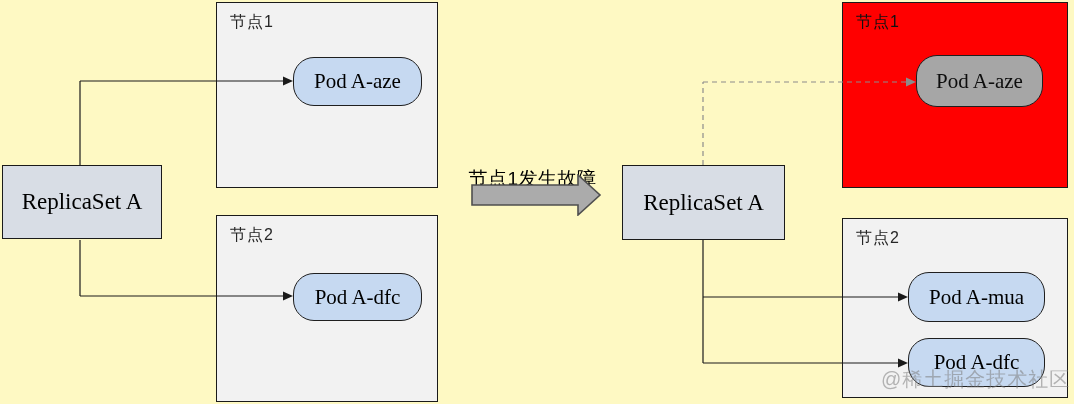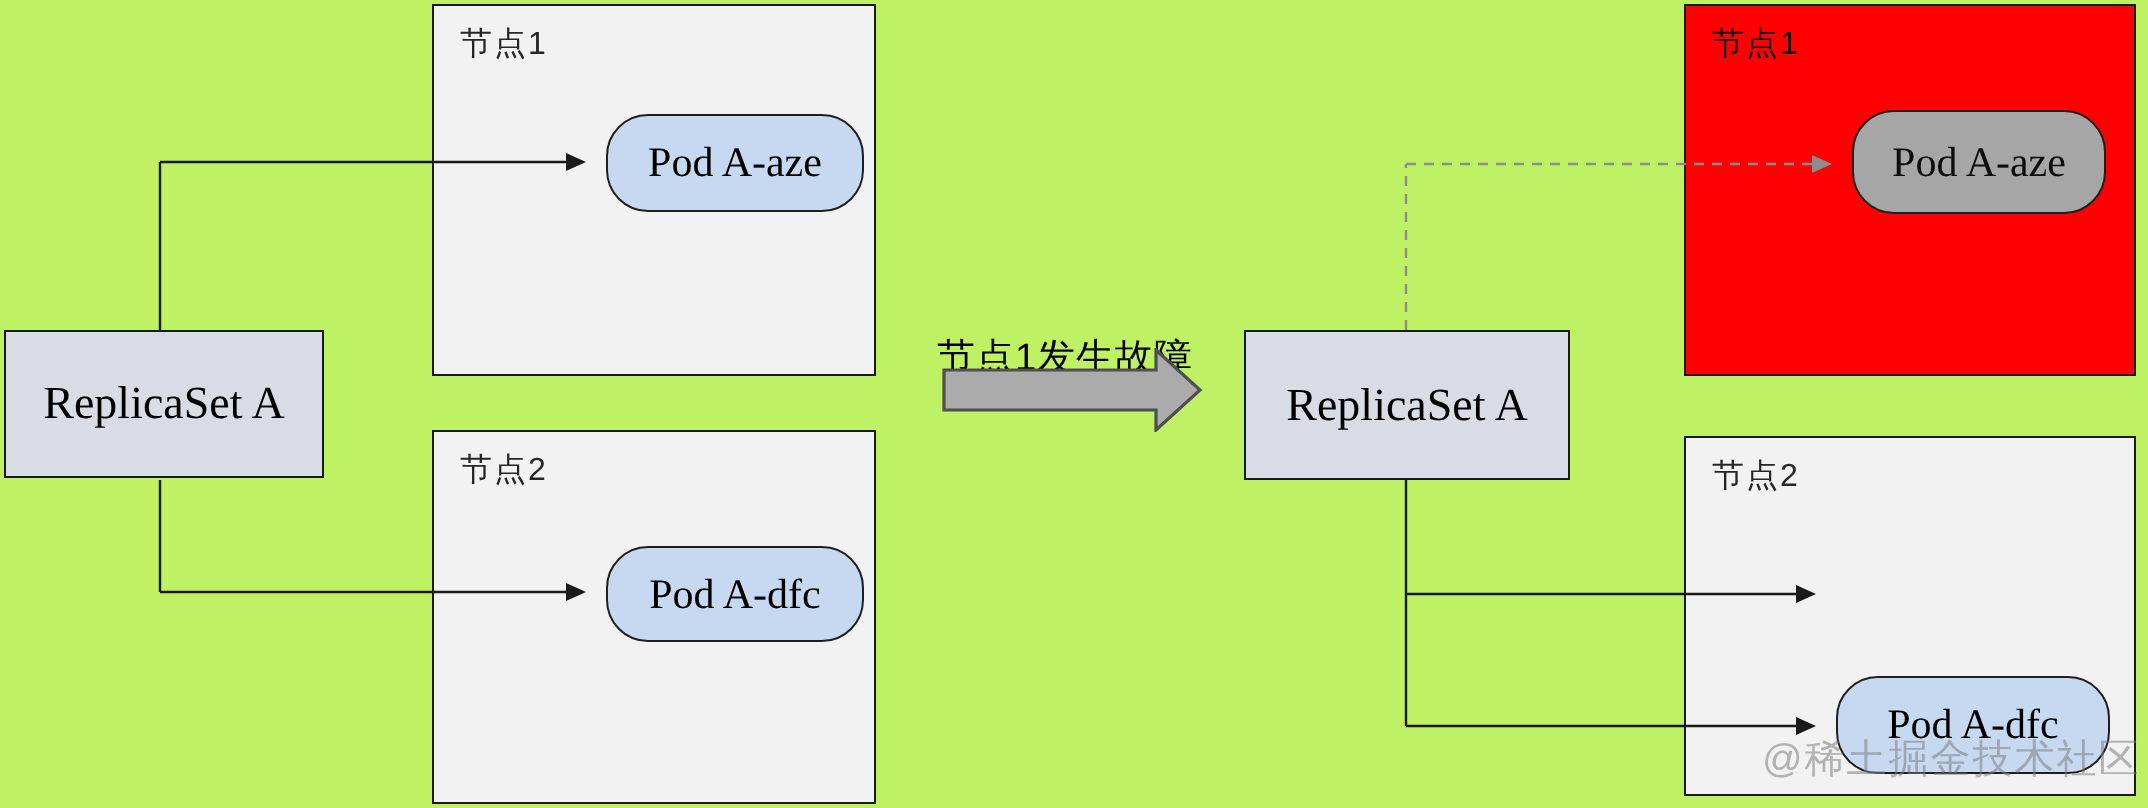--- a/index.html
+++ b/index.html
@@ -5,21 +5,21 @@
   html, body {
     margin: 0;
     padding: 0;
     background: #ffffff;
     font-family: "Liberation Sans", sans-serif;
   }
   .canvas {
     position: relative;
     width: 1074px;
     height: 404px;
-    background: #bef264;
+    background: #fef9c3;
     overflow: hidden;
   }
   .connectors {
     position: absolute;
     left: 0; top: 0;
     width: 1074px; height: 404px;
     z-index: 2;
     pointer-events: none;
   }
   .node-box {
@@ -47,21 +47,20 @@
     border: 1.5px solid #1f1f1f;
     border-radius: 21px;
     z-index: 3;
     box-sizing: border-box;
     display: flex;
     align-items: center;
     justify-content: center;
     font-family: "Liberation Serif", serif;
     font-size: 21px;
     color: #000000;
-    margin-left: 10px;
   }
   .pod.failed {
     background: var(--failed-pod-fill, #a6a6a6);
     color: #0d0d0d;
   }
   .rs-box {
     position: absolute;
     background: var(--replicaset-fill, #d8dde5);
     border: 1px solid #1a1a1a;
     z-index: 3;
@@ -153,17 +152,18 @@
   <div class="rs-box" style="left:622px; top:165px; width:163px; height:75px;">ReplicaSet A</div>
 
   <div class="node-box failed" style="left:842px; top:2px; width:226px; height:186px;">
     <span class="node-label">节点1</span>
   </div>
   <div class="pod failed" style="left:916px; top:55px; width:127px; height:52px;">Pod A-aze</div>
 
   <div class="node-box" style="left:842px; top:218px; width:226px; height:180px;">
     <span class="node-label">节点2</span>
   </div>
+  <div class="pod" style="left:908px; top:272px; width:137px; height:50px;">Pod A-mua</div>
   <div class="pod" style="left:908px; top:338px; width:137px; height:49px;">Pod A-dfc</div>
 
   <div class="watermark">@稀土掘金技术社区</div>
 
 </div>
 
 </body></html>

